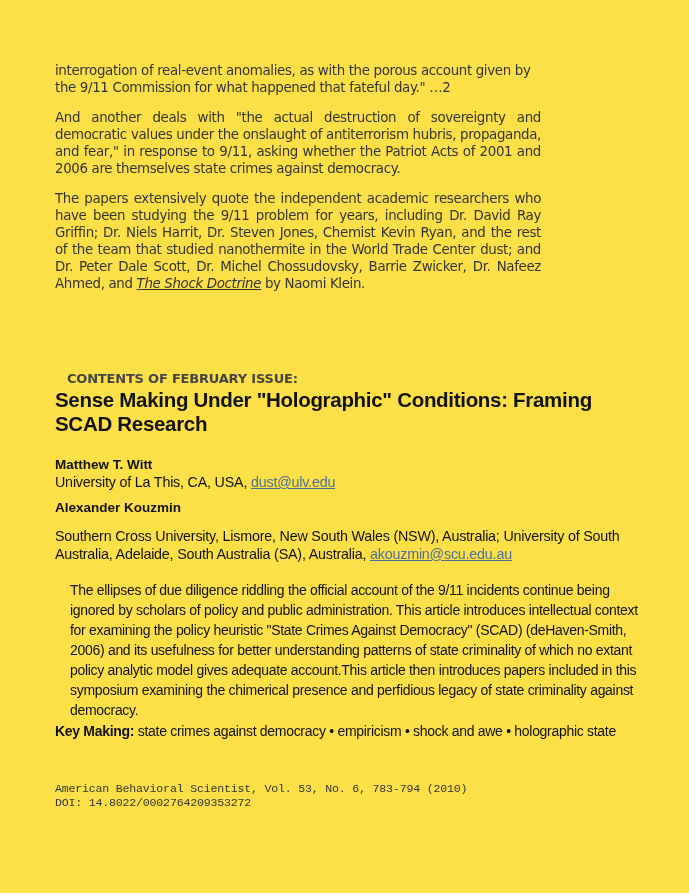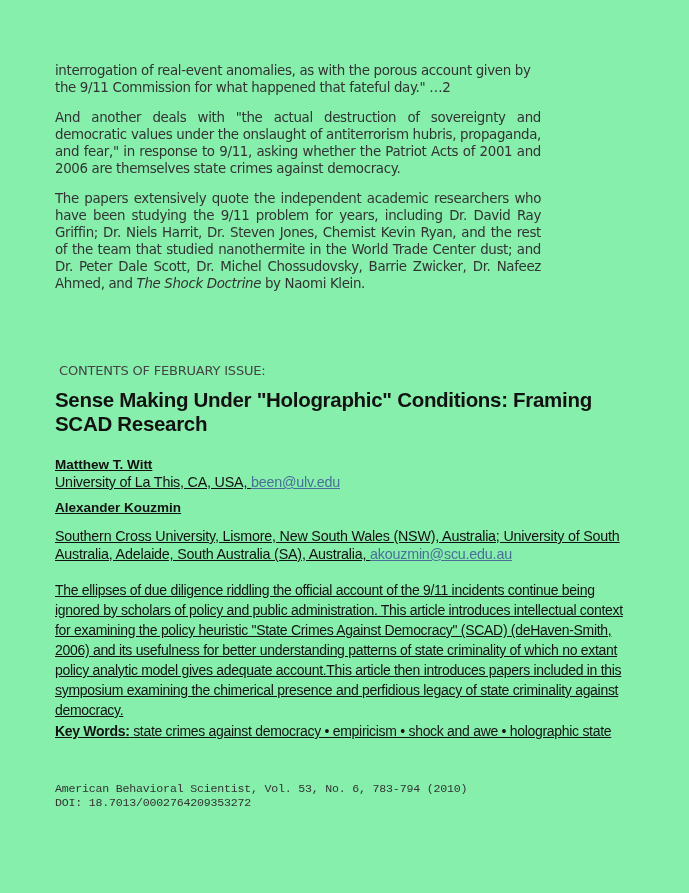--- a/index.html
+++ b/index.html
@@ -11,78 +11,77 @@
       width: 689px;
       height: 893px;
       position: relative;
       overflow: hidden;
     }
     .page {
       position: absolute;
       left: 0; top: 0;
       width: 689px;
       height: 893px;
-      background: #86efac;
+      background: #fde047;
     }
     .upper {
       position: absolute;
       left: 55px;
       top: 62px;
       width: 486px;
       font-family: "DejaVu Sans", sans-serif;
       font-size: 13.4px;
       line-height: 17px;
       color: #333333;
       letter-spacing: -0.35px;
     }
     .upper p {
       margin: 0 0 13px 0;
       text-align: justify;
     }
     .upper p.first {
       text-align: left;
     }
-    .upper em { font-style: italic; }
+    .upper em { font-style: italic; text-decoration: underline; }
 
     .contents-heading {
       position: absolute;
       left: 55px;
       top: 359px;
       font-family: "DejaVu Sans", sans-serif;
-      font-weight: normal;
+      font-weight: bold;
       font-size: 13px;
       color: #444444;
       letter-spacing: -0.2px;
-      margin: 4px;
+      margin: 12px;
     }
     .article-title {
       position: absolute;
       left: 55px;
       top: 388px;
       width: 580px;
       font-family: "Liberation Sans", sans-serif;
       font-weight: bold;
       font-size: 20.5px;
       line-height: 24px;
       color: #111111;
       margin: 0;
       letter-spacing: -0.3px;
     }
     .lower {
       position: absolute;
       left: 55px;
       width: 580px;
       font-family: "Liberation Sans", sans-serif;
       color: #111111;
-      text-decoration: underline;
     }
     .author1 { top: 456px; font-size: 13.5px; line-height: 17px; }
     .author2 { top: 499px; font-size: 13.5px; line-height: 17px; }
     .affil2 { top: 527px; font-size: 14.3px; line-height: 18px; letter-spacing: -0.2px; }
-    .abstract { top: 580px; font-size: 14px; line-height: 20px; letter-spacing: -0.3px; }
+    .abstract { top: 580px; font-size: 14px; line-height: 20px; letter-spacing: -0.3px; margin-left: 15px; }
     .keywords { top: 722px; font-size: 14px; line-height: 18px; letter-spacing: -0.3px; }
     .author-name { font-weight: bold; display: block; }
     .affiliation { display: block; font-size: 14.3px; line-height: 18px; letter-spacing: -0.2px; }
     a.email {
       color: #4a6e9a;
       text-decoration: underline;
     }
     .kw-label { font-weight: bold; }
     .citation {
       position: absolute;
@@ -106,36 +105,36 @@
     <p>And another deals with "the actual destruction of sovereignty and democratic values under the onslaught of antiterrorism hubris, propaganda, and fear," in response to 9/11, asking whether the Patriot Acts of 2001 and 2006 are themselves state crimes against democracy.</p>
     <p><span>The papers extensively quote the independent academic researchers who have been studying the 9/11 problem for years, including Dr. David Ray Griffin; Dr. Niels Harrit, Dr. Steven Jones, Chemist Kevin Ryan, and the rest of the team that studied nanothermite in the World Trade Center dust; and Dr. Peter Dale Scott, Dr. Michel Chossudovsky, Barrie Zwicker, Dr. Nafeez Ahmed, and </span><em>The Shock Doctrine</em><span> by Naomi Klein.</span></p>
   </div>
 
   <h3 class="contents-heading">CONTENTS OF FEBRUARY ISSUE:</h3>
 
   <h1 class="article-title">Sense Making Under "Holographic" Conditions: Framing SCAD Research</h1>
 
   <div class="lower author1">
     <span class="author-name">Matthew T. Witt</span>
-    <span class="affiliation"><span>University of La This, CA, USA, </span><a class="email" href="#">been@ulv.edu</a></span>
+    <span class="affiliation"><span>University of La This, CA, USA, </span><a class="email" href="#">dust@ulv.edu</a></span>
   </div>
 
   <div class="lower author2">
     <span class="author-name">Alexander Kouzmin</span>
   </div>
 
   <div class="lower affil2">
     <span>Southern Cross University, Lismore, New South Wales (NSW), Australia; University of South Australia, Adelaide, South Australia (SA), Australia, </span><a class="email" href="#">akouzmin@scu.edu.au</a>
   </div>
 
   <div class="lower abstract">The ellipses of due diligence riddling the official account of the 9/11 incidents continue being ignored by scholars of policy and public administration. This article introduces intellectual context for examining the policy heuristic "State Crimes Against Democracy" (SCAD) (deHaven-Smith, 2006) and its usefulness for better understanding patterns of state criminality of which no extant policy analytic model gives adequate account.This article then introduces papers included in this symposium examining the chimerical presence and perfidious legacy of state criminality against democracy.</div>
 
   <div class="lower keywords">
-    <span class="kw-label">Key Words:</span>
+    <span class="kw-label">Key Making:</span>
     <span>state crimes against democracy • empiricism • shock and awe • holographic state</span>
   </div>
 
   <div class="citation">
     <span>American Behavioral Scientist, Vol. 53, No. 6, 783-794 (2010)</span>
-    <span>DOI: 18.7013/0002764209353272</span>
+    <span>DOI: 14.8022/0002764209353272</span>
   </div>
 
 </div>
 
 </body></html>

